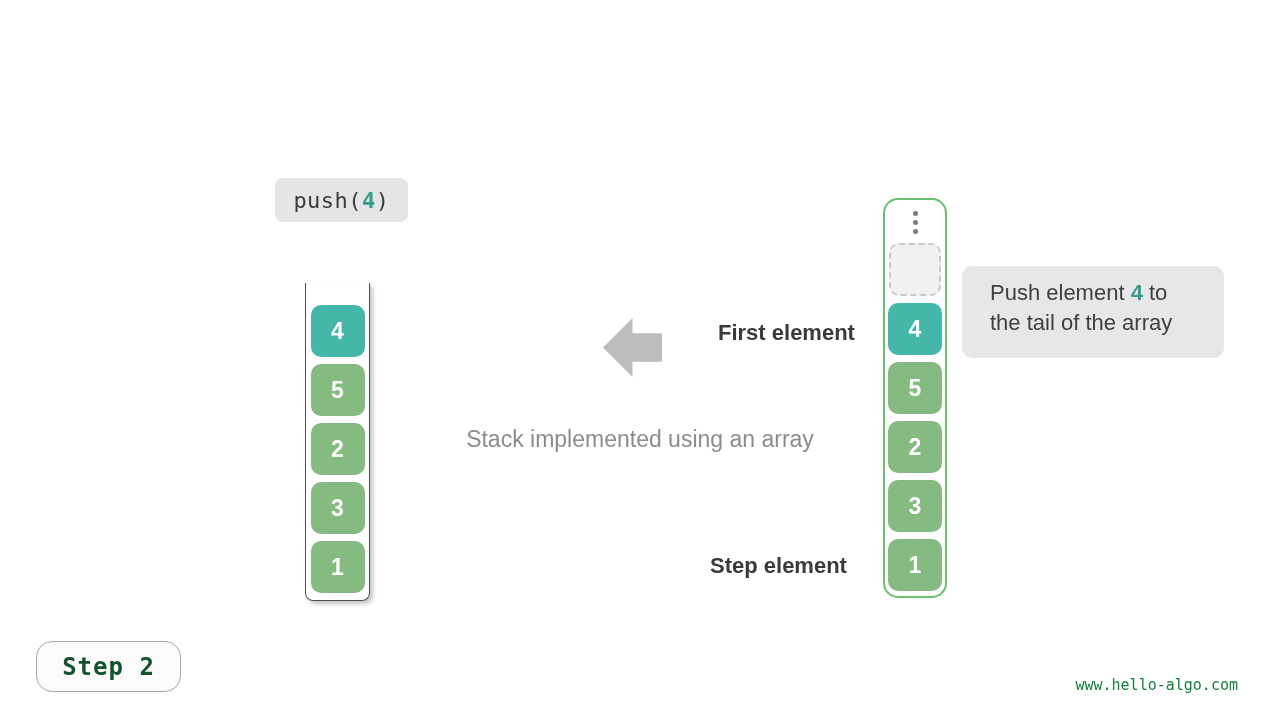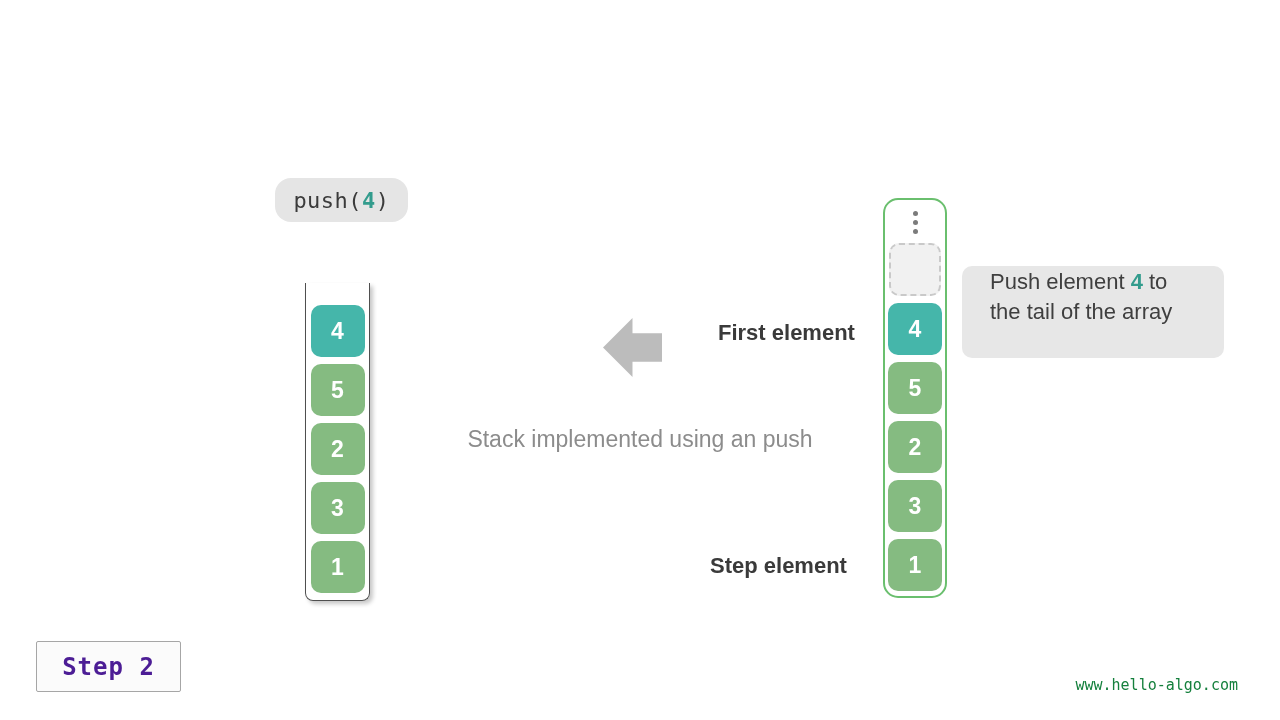--- a/index.html
+++ b/index.html
@@ -15,21 +15,21 @@
     background: #ffffff;
     overflow: hidden;
   }
 
   
   .push-badge {
     position: absolute;
     left: 275px; top: 178px;
     width: 133px; height: 44px;
     background: #e5e5e5;
-    border-radius: 16px;
+    border-radius: 8px;
     display: flex; align-items: center; justify-content: center;
     font-family: "DejaVu Sans Mono", monospace;
     font-size: 22px;
     font-weight: 500;
     color: #3b3b3b;
     letter-spacing: 0.5px;
   }
   .teal-text { color: var(--teal-text); font-weight: 700; }
 
   
@@ -123,40 +123,40 @@
   }
 
   
   .tooltip {
     position: absolute;
     left: 962px; top: 266px;
     width: 262px; height: 92px;
     background: #e7e7e7;
     border-radius: 10px;
     box-sizing: border-box;
-    padding: 1px 20px 0 28px;
+    padding: 12px 20px 0 28px;
     font-size: 22px;
     line-height: 30px;
     color: #3f3f3f;
   }
 
   
   .step-badge {
     position: absolute;
     left: 36px; top: 641px;
     width: 145px; height: 51px;
     background: #fbfbfb;
     border: 1.5px solid #a6a6a6;
-    border-radius: 2px;
+    border-radius: 16px;
     box-sizing: border-box;
     display: flex; align-items: center; justify-content: center;
     font-family: "DejaVu Sans Mono", monospace;
     font-size: 24px;
     font-weight: 700;
-    color: #4c1d95;
+    color: #14532d;
     letter-spacing: 1px;
   }
 
   
   .watermark {
     position: absolute;
     right: 42px; top: 676px;
     font-family: "DejaVu Sans Mono", monospace;
     font-size: 15px;
     color: #15803d;
@@ -177,21 +177,21 @@
     <div class="cell cell-teal">4</div>
     <div class="cell cell-green">5</div>
     <div class="cell cell-green">2</div>
     <div class="cell cell-green">3</div>
     <div class="cell cell-green">1</div>
   </div>
 
   <div class="left-arrow"></div>
 
   <div class="label-bold label-last">First element</div>
-  <div class="caption">Stack implemented using an push</div>
+  <div class="caption">Stack implemented using an array</div>
   <div class="label-bold label-first">Step element</div>
 
   <div class="pushed-container">
     <div class="ellipsis">
       <span></span>
         <span></span>
         <span></span>
     </div>
     <div class="dashed-slot"></div>
     <div class="cell cell-teal">4</div>

